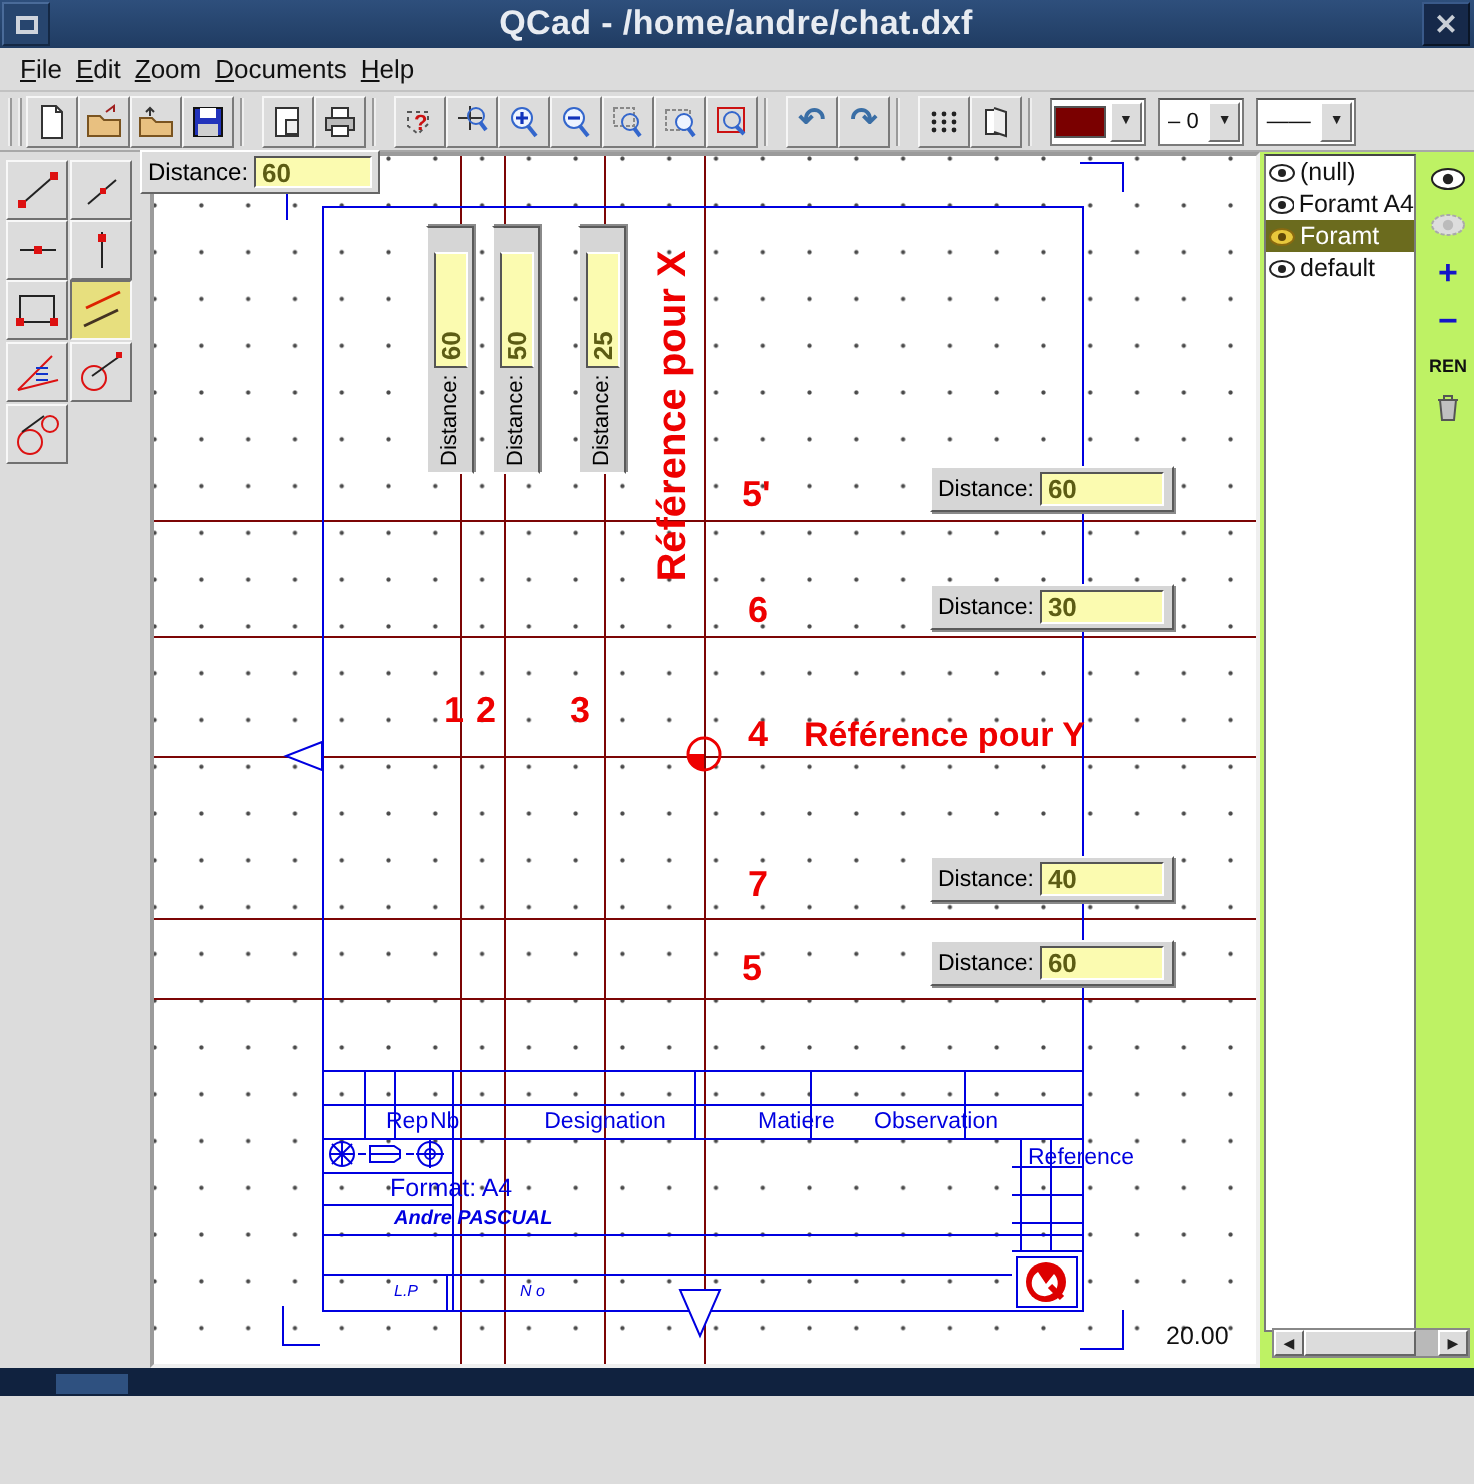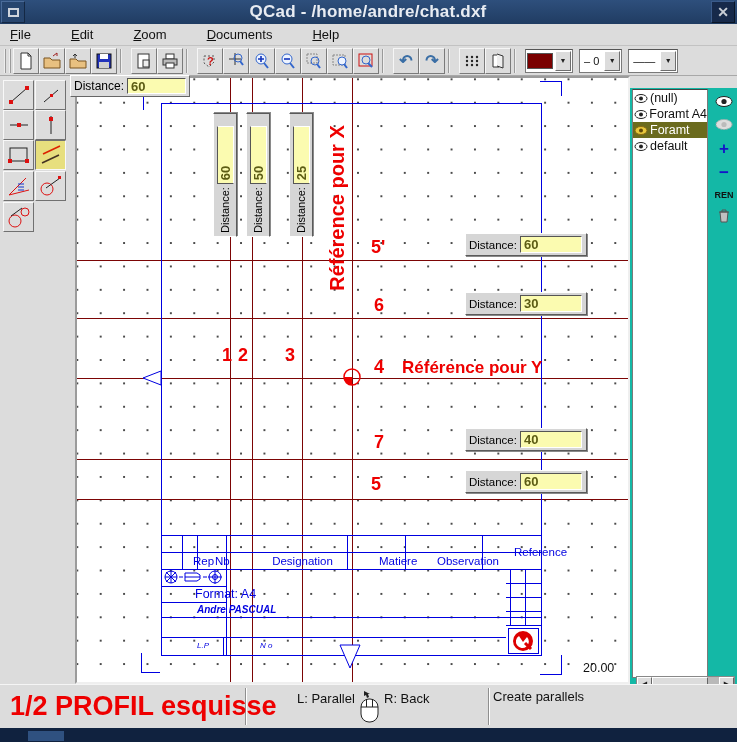--- a/index.html
+++ b/index.html
@@ -8,21 +8,21 @@
   .window { position:relative; width:737px; height:742px; background:#dcdcdc; }
 
   
   .titlebar { position:relative; height:24px; background:linear-gradient(#2e4f7c,#203c62); display:flex; align-items:center; }
   .sysbtn { width:24px; height:22px; margin:1px 2px 1px 1px; background:#27456e; border-top:1px solid #4a6b99; border-left:1px solid #4a6b99; border-right:1px solid #142844; border-bottom:1px solid #142844; display:flex; align-items:center; justify-content:center; }
   .sysbtn .sq { width:11px; height:9px; border:2px solid #cfd4dc; }
   .title-text { flex:1; text-align:center; color:#e8ecf2; font-weight:bold; font-size:17px; letter-spacing:.2px; }
   .closebtn { width:24px; height:22px; margin:1px 2px; background:#16294a; border-top:1px solid #3a5a8a; border-left:1px solid #3a5a8a; border-right:1px solid #0a1526; border-bottom:1px solid #0a1526; color:#c9ced6; font-weight:bold; font-size:14px; display:flex; align-items:center; justify-content:center; }
 
   
-  .menubar { height:22px; background:#dcdcdc; display:flex; align-items:center; padding-left:10px; gap:40px; border-bottom:1px solid #c2c2c2; }
+  .menubar { height:22px; background:#dcdcdc; display:flex; align-items:center; padding-left:10px; gap:7px; border-bottom:1px solid #c2c2c2; }
   .menu-item { font-size:13px; color:#111; }
 
   
   .toolbar { height:30px; background:#dcdcdc; display:flex; align-items:center; padding-left:2px; border-bottom:1px solid #a8a8a8; }
   .tbtn { width:26px; height:26px; background:#dcdcdc; border-top:1px solid #f6f6f6; border-left:1px solid #f6f6f6; border-right:1px solid #7a7a7a; border-bottom:1px solid #7a7a7a; display:flex; align-items:center; justify-content:center; margin-right:0px; }
   .tsep { width:8px; height:24px; margin:0 3px; border-left:2px groove #eee; }
   .thandle { width:7px; height:24px; margin:0 2px; border-left:2px ridge #eee; border-right:2px ridge #eee; }
   .ddwrap { display:flex; align-items:center; height:24px; background:#fff; border:1px solid #7a7a7a; border-top-color:#555; margin-right:6px; padding:1px; }
   .ddarrow { width:16px; height:20px; background:#dcdcdc; border-top:1px solid #fff; border-left:1px solid #fff; border-right:1px solid #6e6e6e; border-bottom:1px solid #6e6e6e; font-size:7px; color:#222; display:flex; align-items:center; justify-content:center; margin-left:2px; }
   .swatch { width:26px; height:16px; background:#7a0000; border:1px solid #555; }
@@ -54,21 +54,21 @@
   .dwidget .lbl { font-size:11.5px; margin-right:3px; white-space:nowrap; }
   .dwidget .yfield { width:62px; height:17px; }
   .rwidget { position:absolute; width:24px; height:124px; }
   .rwidget .inner { width:124px; height:24px; transform:rotate(-90deg) translate(-100%,0); transform-origin:0 0; background:#d6d6d6; border-top:1px solid #fff; border-left:1px solid #fff; border-right:1px solid #5a5a5a; border-bottom:1px solid #5a5a5a; box-shadow:1px 1px 0 #8a8a8a; display:flex; align-items:center; padding:0 3px; }
   .rwidget .lbl { font-size:11px; margin-right:3px; white-space:nowrap; }
   .rwidget .yfield { width:58px; height:17px; }
   .tbtext { position:absolute; color:#0000e0; white-space:nowrap;padding-left:32px; }
   .gridlabel { position:absolute; left:506px; top:583px; font-size:12.5px; color:#111; }
 
   
-  .layerpanel { position:absolute; left:630px; top:12px; width:107px; height:608px; background:#14b8a6; }
+  .layerpanel { position:absolute; left:630px; top:0; width:107px; height:608px; background:#bef264; }
   .layerlist { position:absolute; left:2px; top:1px; width:76px; height:589px; background:#fff; border:1px solid #7a7a7a; border-top-color:#444; overflow:hidden; }
   .lrow { height:16px; display:flex; align-items:center; gap:2px; padding-left:1px; font-size:12.5px; color:#111; white-space:nowrap; }
   .lrow.sel { background:#6b6b1e; color:#fff; }
   .lpbtns { position:absolute; left:80px; top:0; width:27px; }
   .lpbtn { position:absolute; left:3px; width:22px; height:18px; display:flex; align-items:center; justify-content:center; }
   .plus { color:#1414c8; font-weight:bold; font-size:17px; }
   .minus { color:#1414c8; font-weight:bold; font-size:17px; }
   .ren { font-size:9px; font-weight:bold; color:#111; }
   .hscroll { position:absolute; left:6px; top:588px; width:99px; height:15px; background:#b9b9b9; border:1px solid #888; display:flex; }
   .sarrow { width:15px; height:13px; background:#dcdcdc; border-top:1px solid #fff; border-left:1px solid #fff; border-right:1px solid #666; border-bottom:1px solid #666; font-size:7px; display:flex; align-items:center; justify-content:center; color:#222; }
@@ -349,21 +349,21 @@
       <div class="bl" style="left:405px;top:457px;width:1px;height:34px;"></div>
       <div class="bl" style="left:433px;top:491px;width:1px;height:56px;"></div>
       <div class="bl" style="left:448px;top:491px;width:1px;height:56px;"></div>
       <div class="bl" style="left:146px;top:559px;width:1px;height:18px;"></div>
 
       <div class="tbtext" style="left:84px;top:477px;width:21px;text-align:center;font-size:11.5px;">Rep</div>
       <div class="tbtext" style="left:106px;top:477px;width:14px;text-align:center;font-size:11.5px;">Nb</div>
       <div class="tbtext" style="left:149px;top:477px;width:121px;text-align:center;font-size:11.5px;">Designation</div>
       <div class="tbtext" style="left:270px;top:477px;width:58px;text-align:center;font-size:11.5px;">Matiere</div>
       <div class="tbtext" style="left:328px;top:477px;width:77px;text-align:center;font-size:11.5px;">Observation</div>
-      <div class="tbtext" style="left:405px;top:468px;width:76px;text-align:center;font-size:11.5px;">Reference</div>
+      <div class="tbtext" style="left:405px;top:495px;width:76px;text-align:center;font-size:11.5px;">Reference</div>
       <svg style="position:absolute;left:86px;top:492px;" width="62" height="15">
         <g stroke="#0000e0" fill="none">
           <circle cx="8" cy="7" r="6"></circle>
             <path d="M3 2 l10 10 M13 2 l-10 10 M8 1 v12 M2 7 h12"></path>
           <path d="M16 7 h4"></path>
             <path d="M22 3 h12 l3 2 v4 l-3 2 h-12 z M22 7 h15"></path>
           <path d="M40 7 h4"></path>
             <circle cx="52" cy="7" r="6"></circle>
             <circle cx="52" cy="7" r="2.5"></circle>
             <path d="M52 0 v14 M45 7 h14"></path>
@@ -504,33 +504,18 @@
       </div>
       <div class="hscroll">
         <div class="sarrow">◀</div>
         <div class="sthumb"></div>
         <div class="strack"></div>
         <div class="sarrow">▶</div>
       </div>
     </div>
   </div>
 
-  <div class="statusbar">
-    <div class="sdiv" style="left:245px;"></div>
-    <div class="sdiv" style="left:488px;"></div>
-    <div class="snote">1/2 PROFIL esquisse</div>
-    <div class="shint" style="left:297px;top:6px;">L: Parallel</div>
-    <svg style="position:absolute;left:356px;top:5px;" width="26" height="34">
-      <path d="M8 1 l0 5 l2 -1 l1 3 l2 -1 l-1 -3 l2 0 z" fill="#222"></path>
-      <rect x="5" y="9" width="17" height="23" rx="8" fill="#fff" stroke="#222"></rect>
-      <line x1="10.5" y1="9" x2="10.5" y2="17" stroke="#222"></line>
-      <line x1="16.5" y1="9" x2="16.5" y2="17" stroke="#222"></line>
-      <line x1="5" y1="17" x2="22" y2="17" stroke="#222"></line>
-    </svg>
-    <div class="shint" style="left:384px;top:6px;">R: Back</div>
-    <div class="shint" style="left:493px;top:4px;">Create parallels</div>
-  </div>
 
   <div class="bottomborder">
     <div class="bbseg"></div>
   </div>
 
 </div>
 
 </body></html>

